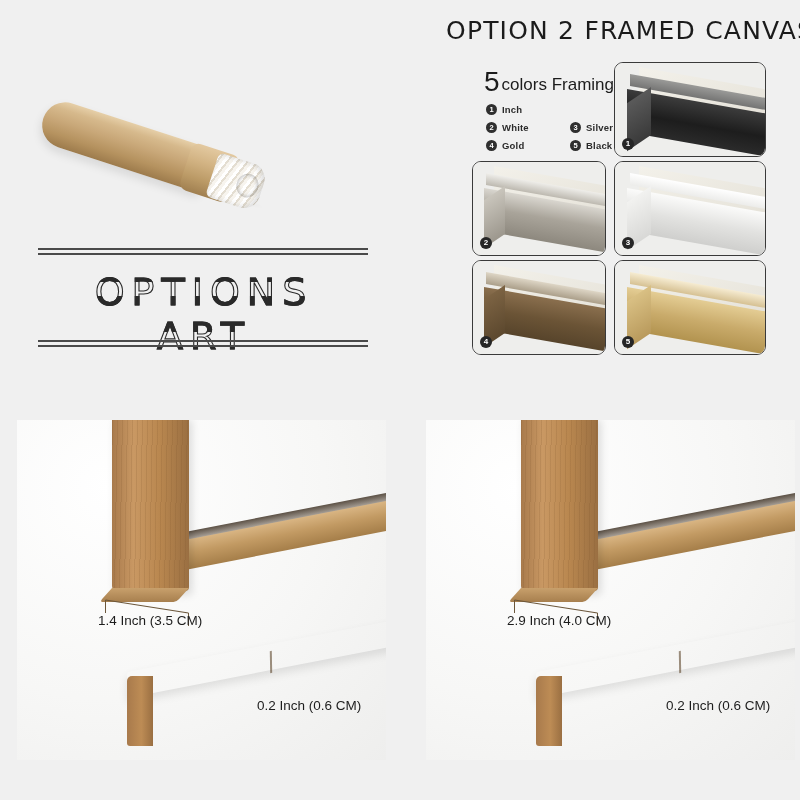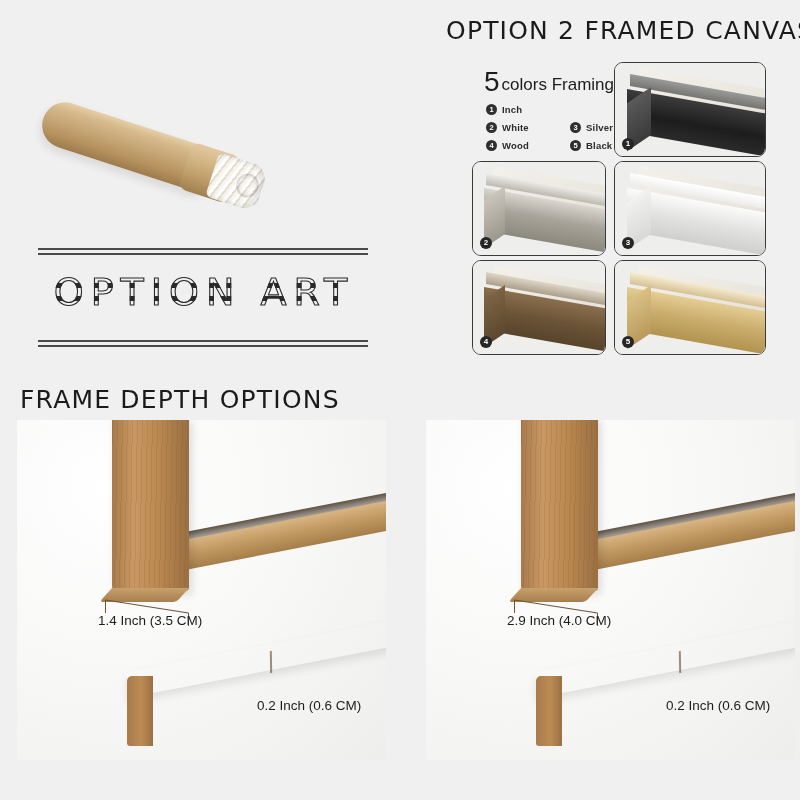--- a/index.html
+++ b/index.html
@@ -356,21 +356,21 @@
       <div class="tube-cap"></div>
       <div class="canvas-roll">
         <div class="canvas-core"></div>
       </div>
     </div>
   </div>
 
   <div class="logo-block">
     <div class="logo-rule r1"></div>
     <div class="logo-rule r2"></div>
-    <div class="logo-text">OPTION ART</div>
+    <div class="logo-text">OPTIONS ART</div>
     <div class="logo-rule r3"></div>
     <div class="logo-rule r4"></div>
   </div>
 
   <div class="section-title" id="title-opt2">OPTION 2 FRAMED CANVAS</div>
 
   <div class="framing-panel">
 
     <div class="framing-head">
       <span class="big">5</span><span class="small">colors Framing</span>
@@ -389,21 +389,21 @@
           <span class="legend-label">White</span>
         </div>
         <div class="legend-item">
           <span class="badge">3</span>
           <span class="legend-label">Silver</span>
         </div>
       </div>
       <div class="legend-row">
         <div class="legend-item">
           <span class="badge">4</span>
-          <span class="legend-label">Wood</span>
+          <span class="legend-label">Gold</span>
         </div>
         <div class="legend-item">
           <span class="badge">5</span>
           <span class="legend-label">Black</span>
         </div>
       </div>
     </div>
 
     <div class="swatch" id="swatch-1">
       <div class="sw-scene">
@@ -449,21 +449,20 @@
       <div class="sw-scene">
         <div class="sw-canvas"></div>
         <div class="sw-lip"></div>
         <div class="sw-rail"></div>
         <div class="sw-left"></div>
       </div>
       <div class="sw-num">5</div>
     </div>
   </div>
 
-  <div class="section-title" id="title-depth">FRAME DEPTH OPTIONS</div>
 
   <div class="depth-photo" id="photo-left">
     <div class="wall"></div>
     <div class="rail-top-shadow"></div>
     <div class="rail-top"></div>
     <div class="stile"></div>
     <div class="stile-bottom"></div>
     <div class="strip"></div>
     <div class="strip-cap"></div>
     <div class="strip-seam"></div>

